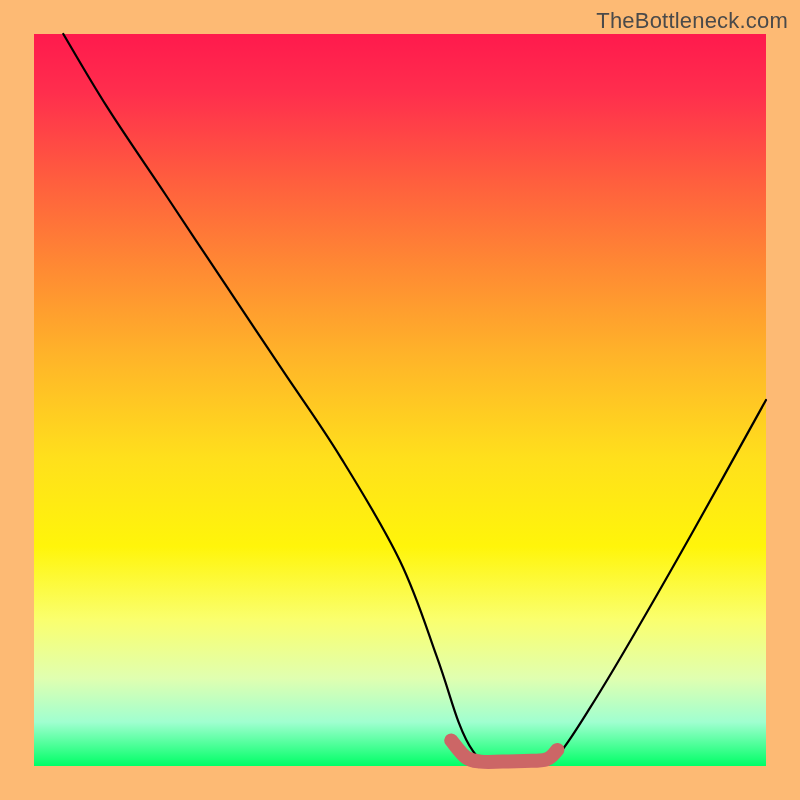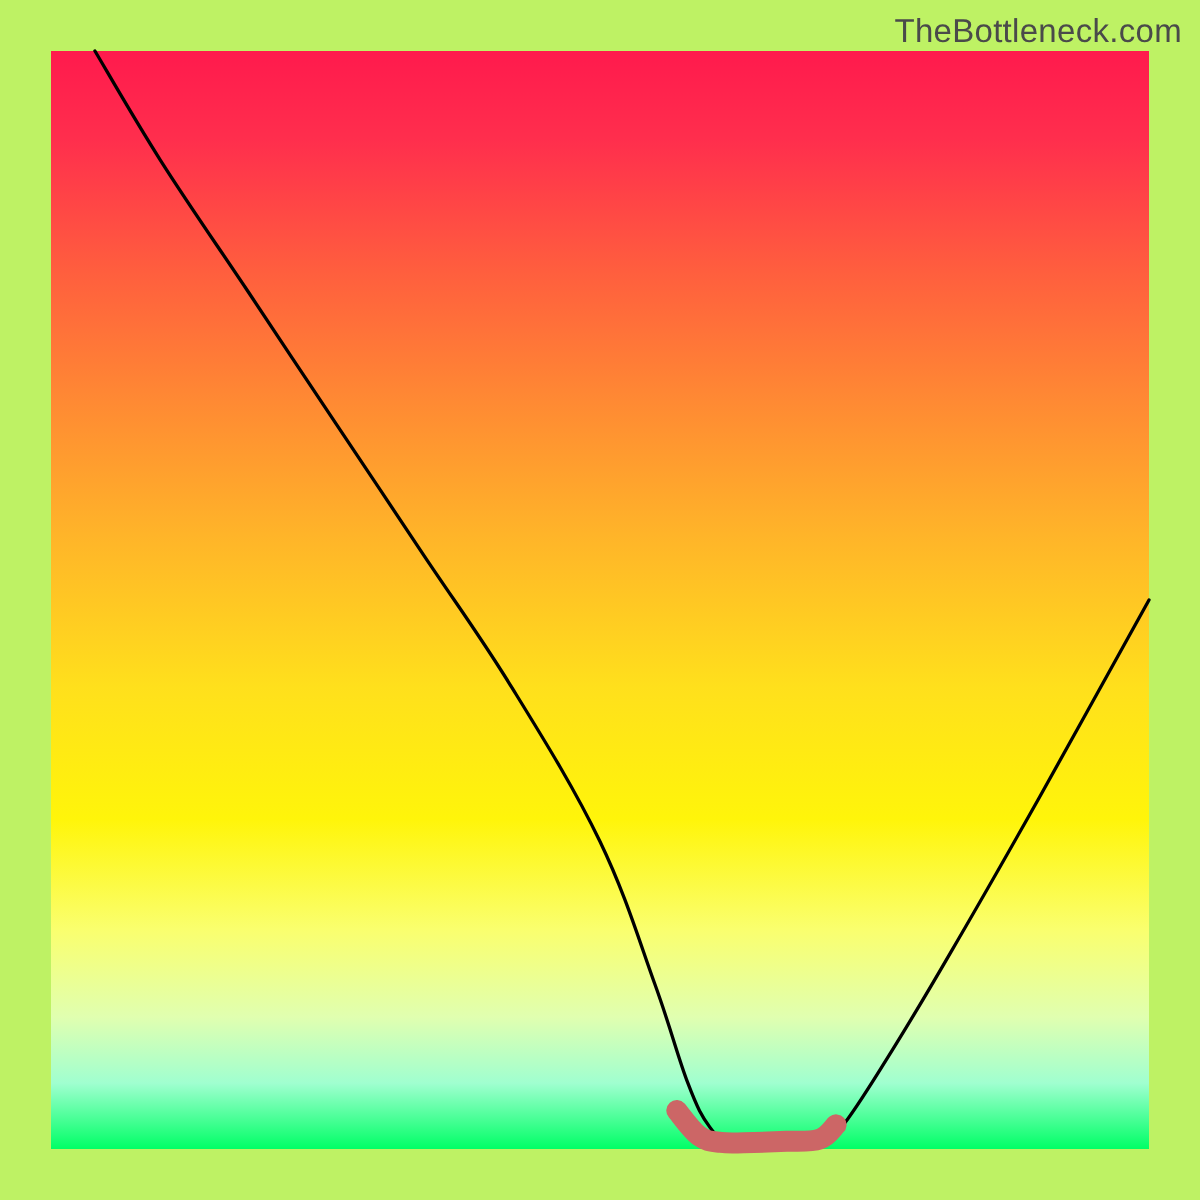--- a/index.html
+++ b/index.html
@@ -1,21 +1,21 @@
 <!DOCTYPE html>
 <html><head>
 <meta charset="utf-8">
 <style>
   * { margin: 0; padding: 0; box-sizing: border-box; }
   html, body { width: 800px; height: 800px; overflow: hidden; background: #000; }
   .chart-container {
     position: relative;
     width: 800px;
     height: 800px;
-    background: #bef264;
+    background: #fdba74;
   }
   .plot-area {
     position: absolute;
     left: 34px;
     top: 34px;
     width: 732px;
     height: 732px;
     background: linear-gradient(to bottom,
       #ff1a4d 0%,
       #ff2e4d 8%,

